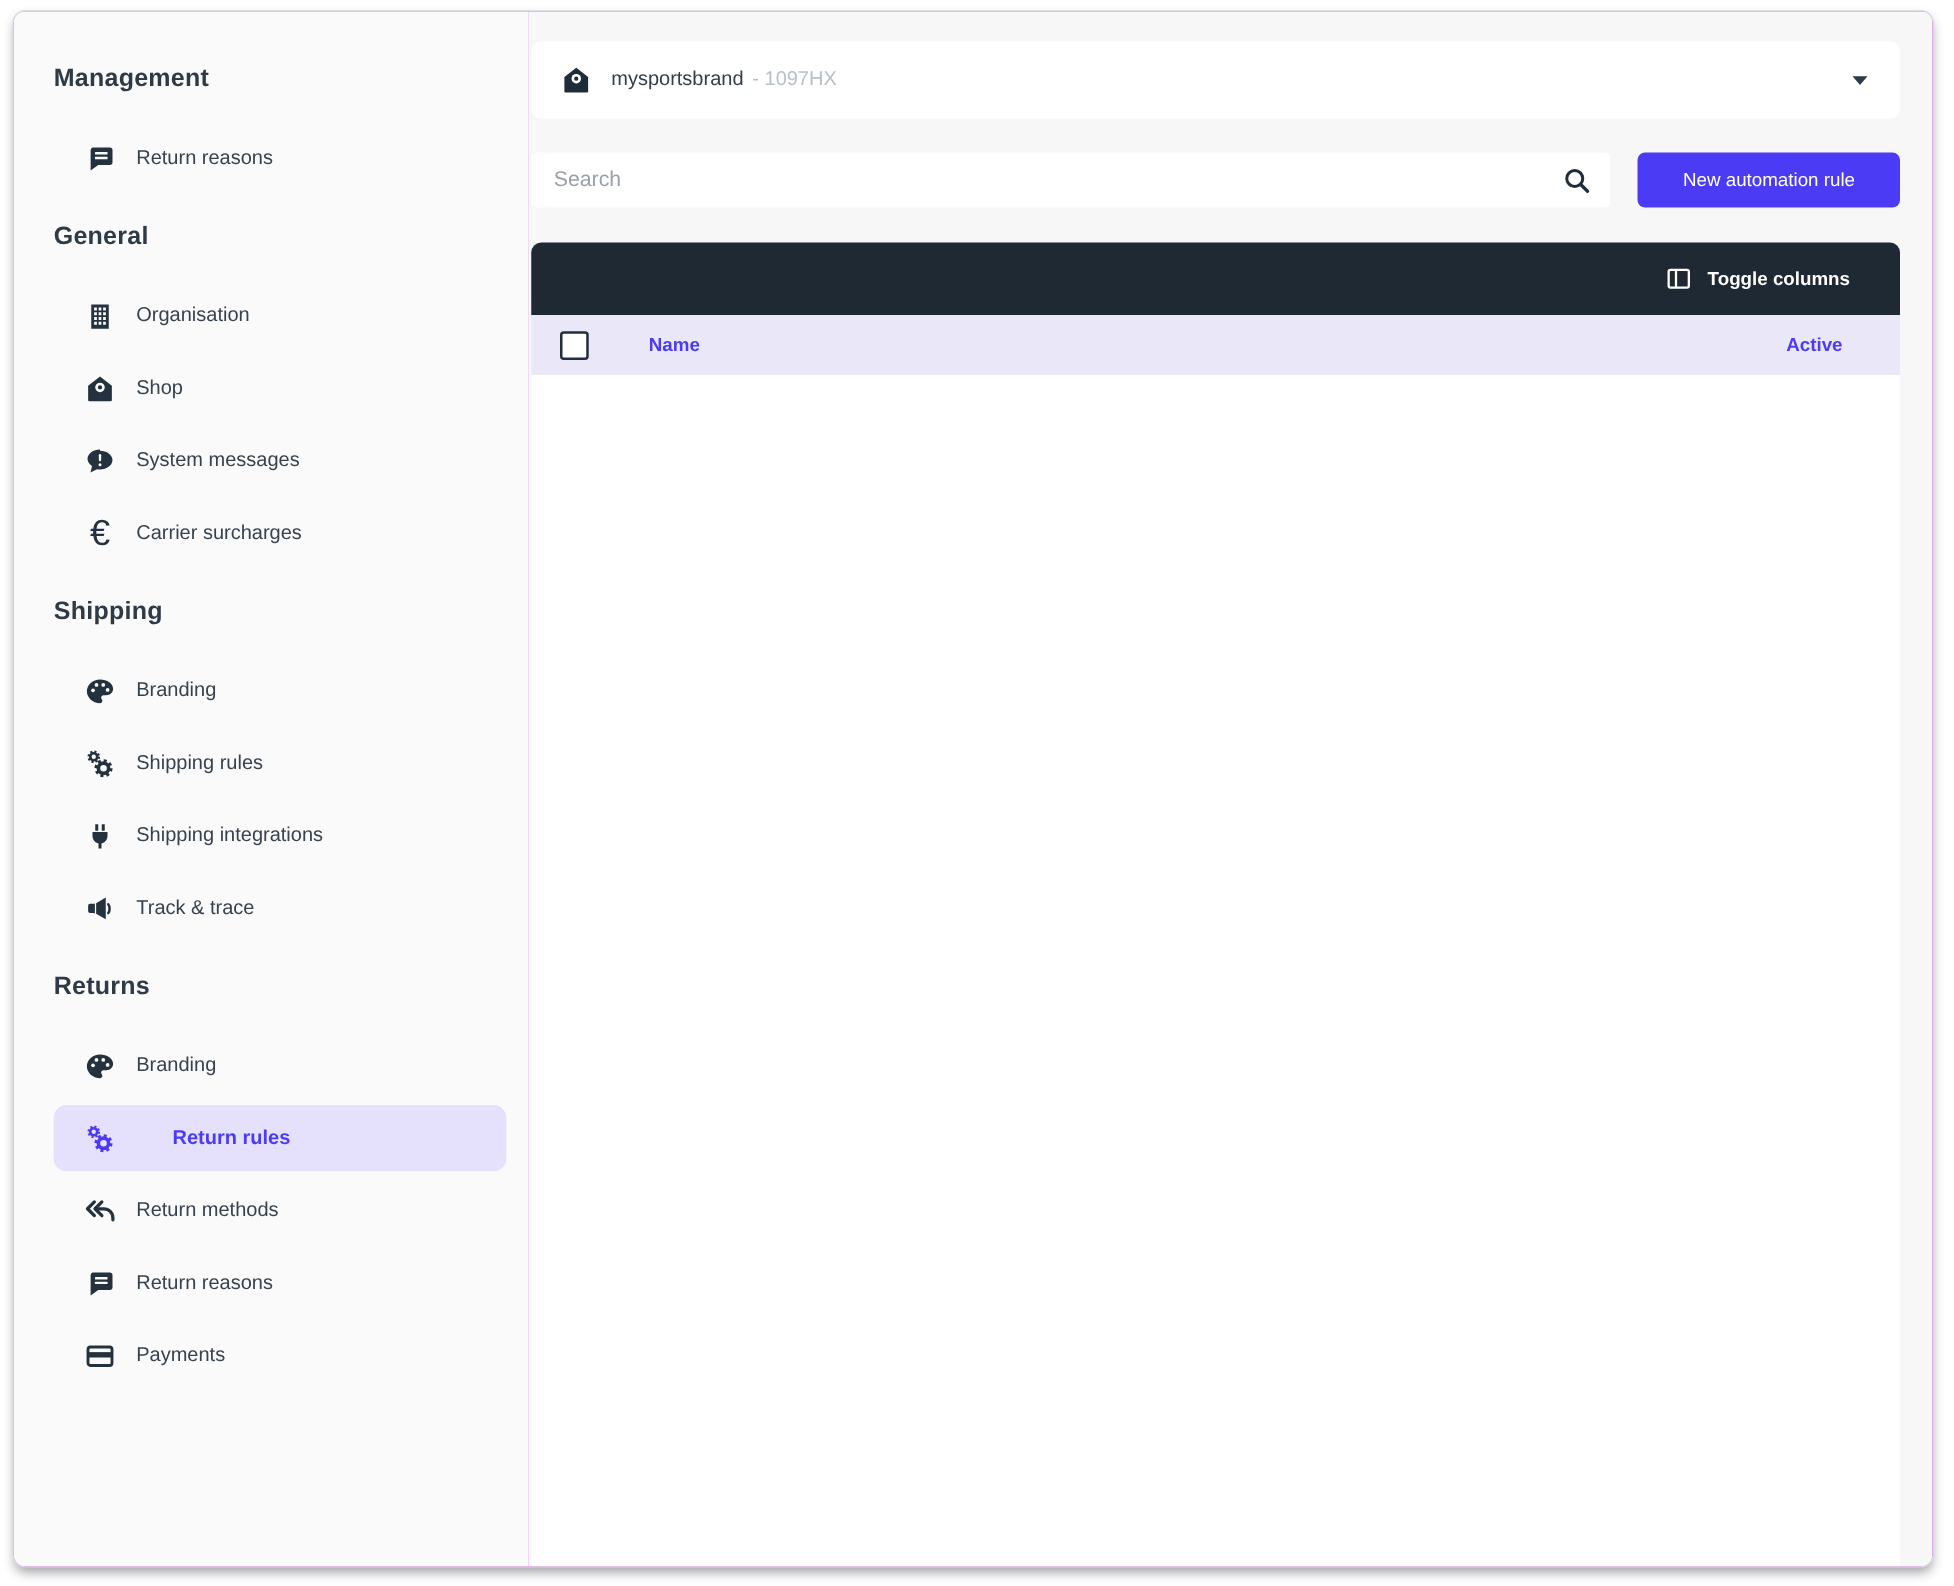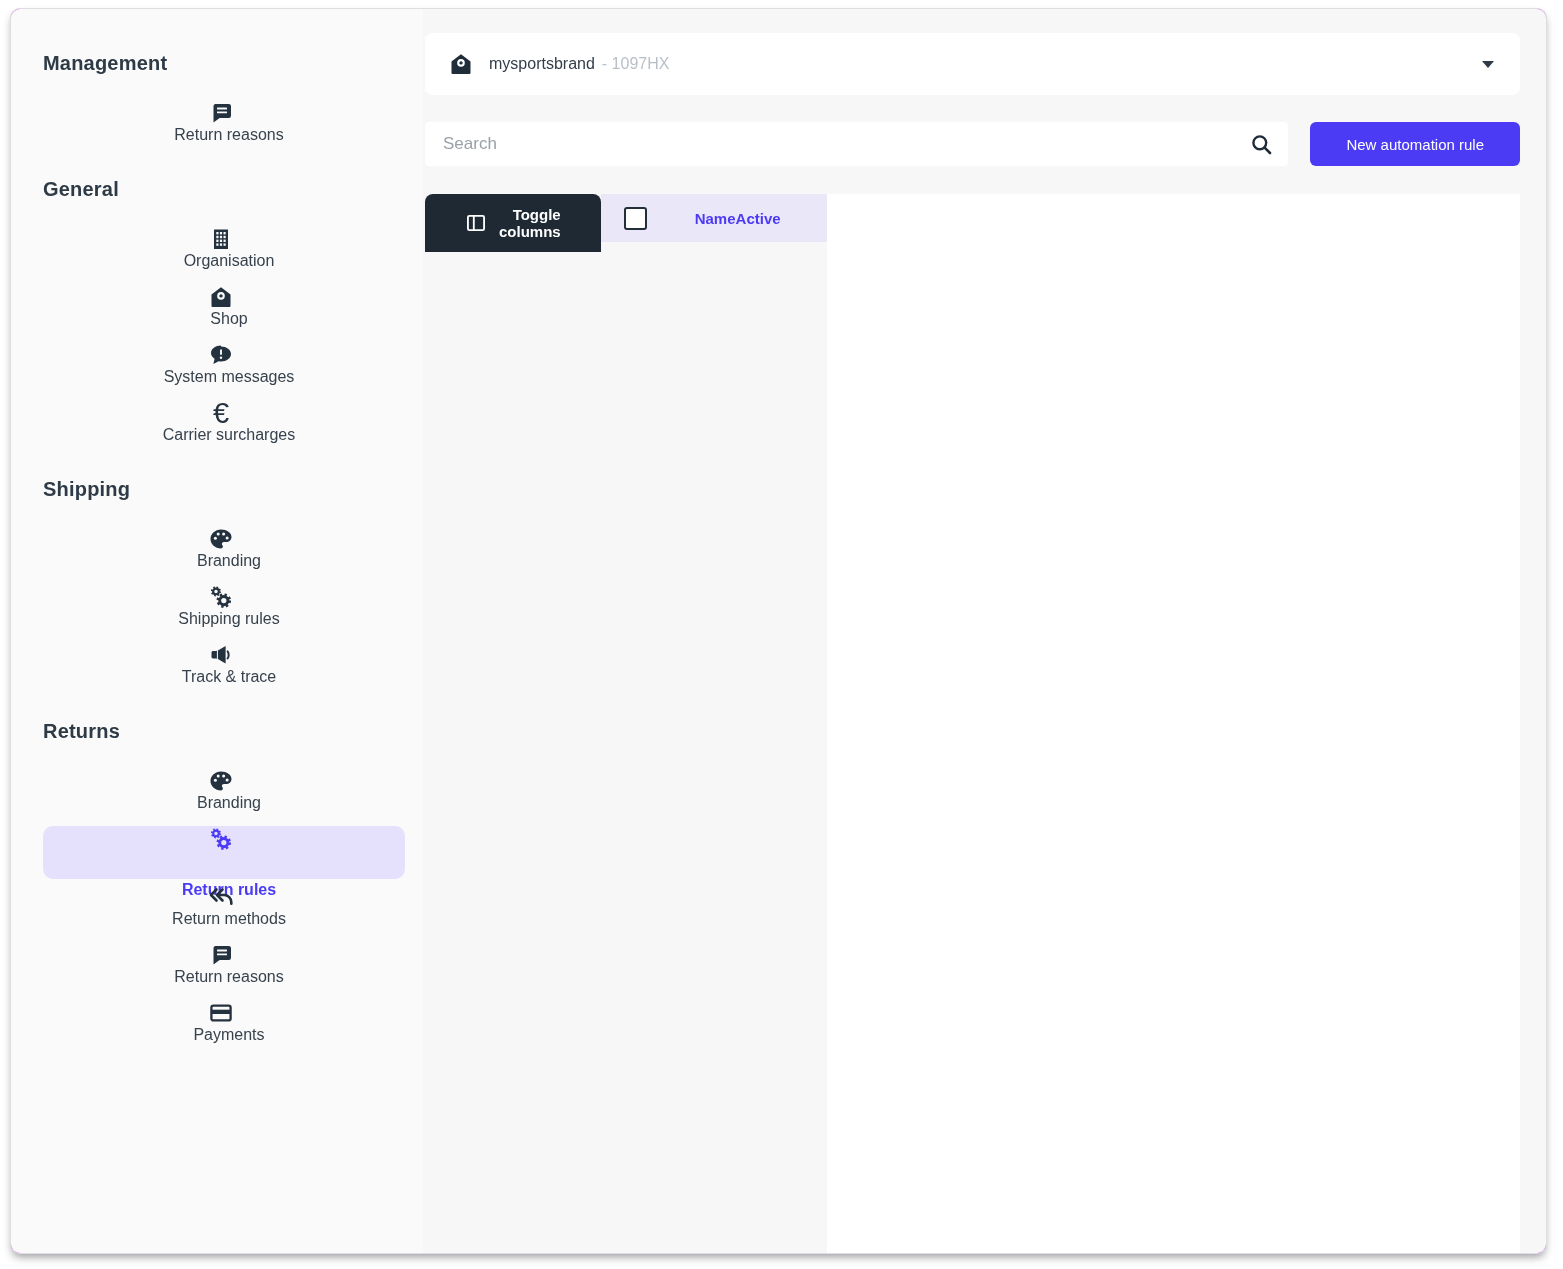--- a/index.html
+++ b/index.html
@@ -33,21 +33,20 @@
     font-size:20px; font-weight:700; color:#2e3a46;
     letter-spacing:.2px;
   }
   .nav-item {
     height:53px; margin:5px 0;
     display:flex; align-items:center;
     padding:0 14px 0 24px;
     border-radius:10px;
     font-size:16px; font-weight:500; color:#37424d;
     cursor:pointer;
-    flex-direction:column;
     --icon-bg:var(--sidebar-bg,#fafafa);
   }
   .nav-item .icon {
     width:26px; display:flex; justify-content:center; align-items:center;
     margin-right:16px; color:#24313f; flex:0 0 26px;
   }
   .nav-item.active {
     background:var(--active-item-bg,#e5e0fb);
     color:var(--accent,#4b3bf5);
     font-weight:700;
@@ -91,21 +90,21 @@
     font-family:"Liberation Sans","DejaVu Sans",sans-serif;
   }
   .search-box input::placeholder { color:#9aa1a9; }
   .search-box .icon { color:#1f2c39; display:flex; cursor:pointer; }
   .primary-btn {
     height:44px; background:var(--accent,#4b3bf5); color:#fff;
     border:none; border-radius:6px; padding:0 36px;
     font-size:15px; font-weight:500; cursor:pointer; white-space:nowrap;
     font-family:"Liberation Sans","DejaVu Sans",sans-serif;
   }
-  .table-card { flex:1; display:flex; min-height:0;text-align:right; }
+  .table-card { flex:1; display:flex; flex-direction:column; min-height:0; }
   .table-toolbar {
     height:58px; flex:0 0 58px;
     background:var(--dark-bar,#1f2933);
     border-radius:8px 8px 0 0;
     display:flex; align-items:center; justify-content:flex-end;
     padding:0 40px; color:#fff;
   }
   .toggle-cols { display:flex; align-items:center; gap:12px; font-size:15px; font-weight:600; cursor:pointer; }
   .toggle-cols .icon { display:flex; }
   .table-head {
@@ -211,20 +210,29 @@
             <circle cx="8" cy="7.4" r="2.8" stroke-width="2.1"></circle>
             <circle cx="15.8" cy="16.6" r="6" stroke-width="2.5" stroke-dasharray="2.36 2.35"></circle>
             <circle cx="15.8" cy="16.6" r="4.1" stroke-width="2.9"></circle>
           </svg>
         </span>
         <span>Shipping rules</span>
       </div>
       <div class="nav-item">
         <span class="icon">
           <svg width="24" height="24" viewBox="0 0 24 24">
+            <path d="M8.2 2.3h2.4v5.2H8.2zM13.4 2.3h2.4v5.2h-2.4z" fill="currentColor"></path>
+            <path d="M6 8.6h12v3.2c0 2.9-2 5.3-4.8 5.9v4h-2.4v-4C8 17.1 6 14.7 6 11.8V8.6z" fill="currentColor"></path>
+          </svg>
+        </span>
+        <span>Shipping integrations</span>
+      </div>
+      <div class="nav-item">
+        <span class="icon">
+          <svg width="24" height="24" viewBox="0 0 24 24">
             <path d="M2.5 9.6v4.2c0 .9.7 1.6 1.6 1.6h2.6l1.2.3V7.7l-1.2.3H4.1c-.9 0-1.6.7-1.6 1.6z" fill="currentColor"></path>
             <path d="M8.9 7.5L16.6 3v17.4l-7.7-4.5z" fill="currentColor"></path>
             <path d="M18.6 8.4c1.4 1.6 1.4 5.4 0 7" fill="none" stroke="currentColor" stroke-width="2" stroke-linecap="round"></path>
           </svg>
         </span>
         <span>Track &amp; trace</span>
       </div>
       <div class="nav-heading">Returns</div>
       <div class="nav-item">
         <span class="icon">

